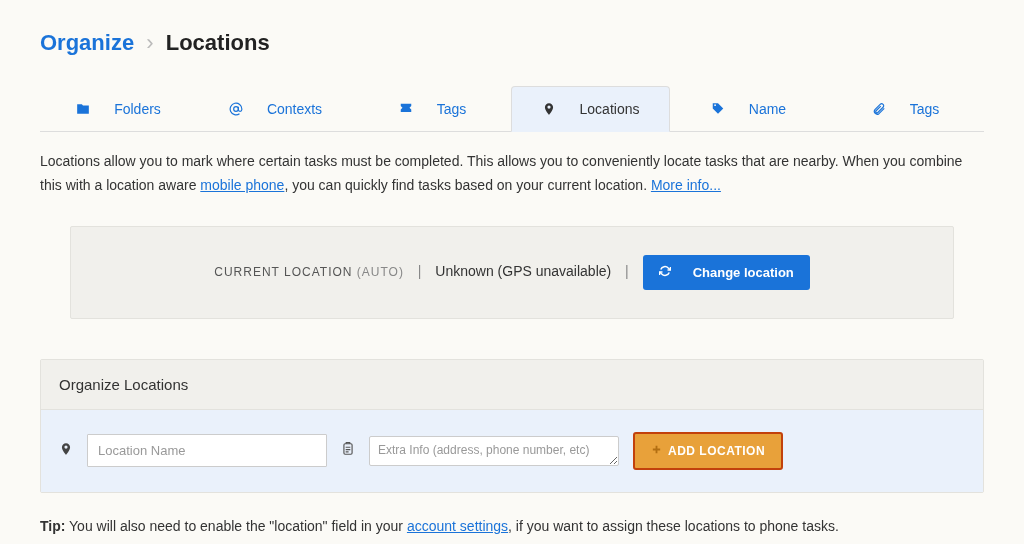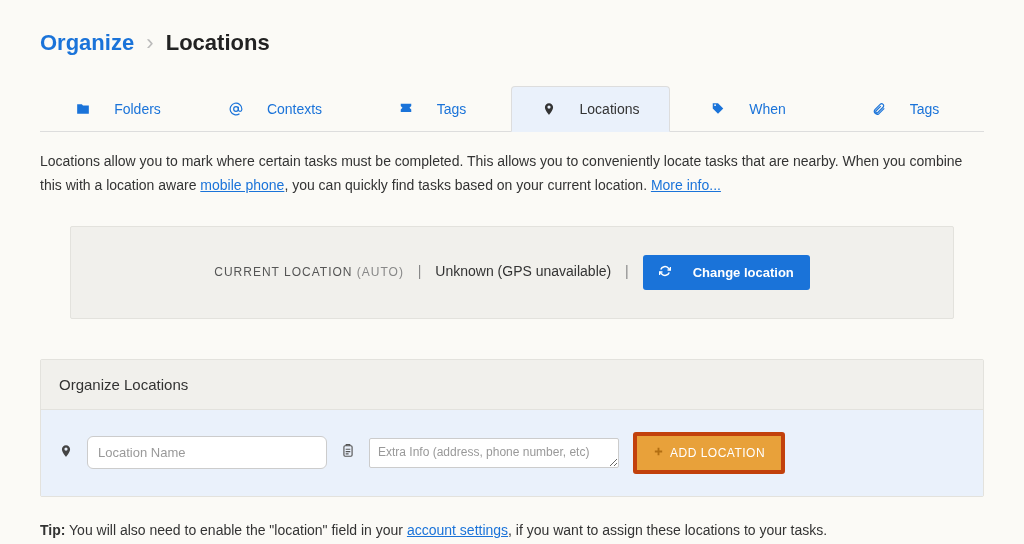--- a/index.html
+++ b/index.html
@@ -119,21 +119,21 @@
     padding: 22px 18px;
     display: flex;
     align-items: center;
     gap: 14px;
   }
   .pin-icon {
     color: #444;
   }
   input[type=text].loc-name {
     border: 1px solid #ccc;
-    border-radius: 6px;
+    border-radius: 1px;
     padding: 8px 10px;
     font-size: 13px;
     width: 240px;
     color: #888;
   }
   .clipboard-icon {
     color: #555;
   }
   textarea.extra {
     border: 1px solid #ccc;
@@ -142,24 +142,24 @@
     font-size: 12px;
     width: 250px;
     height: 30px;
     resize: both;
     color: #888;
     font-family: inherit;
   }
   .btn-add {
     background: #e8a13a;
     color: #fff;
-    border: 4px solid #c2410c;
+    border: 2px solid #c2410c;
     border-radius: 3px;
     padding: 10px 16px;
-    font-weight: 400;
+    font-weight: 700;
     font-size: 12px;
     letter-spacing: 0.5px;
     cursor: pointer;
     display: inline-flex;
     align-items: center;
     gap: 6px;
   }
   .tip {
     margin-top: 22px;
     font-size: 14px;
@@ -217,21 +217,21 @@
           </svg>
       </span>
       <span>Locations</span>
     </div>
     <div class="tab">
       <span class="tab-icon">
         <svg width="14" height="14" viewBox="0 0 24 24" fill="#1a73d9">
             <path d="M21 11l-9-9H3v9l9 9 9-9zM7 7a1.5 1.5 0 1 1 0-3 1.5 1.5 0 0 1 0 3z"></path>
           </svg>
       </span>
-      <span>When</span>
+      <span>Name</span>
     </div>
     <div class="tab">
       <span class="tab-icon">
         <svg width="14" height="14" viewBox="0 0 24 24" fill="none" stroke="#1a73d9" stroke-width="2">
             <path d="M21 11l-9 9a5 5 0 0 1-7-7l9-9a3.5 3.5 0 0 1 5 5l-9 9a2 2 0 0 1-3-3l8-8"></path>
           </svg>
       </span>
       <span>Tags</span>
     </div>
   </div>
@@ -277,16 +277,16 @@
           <svg width="11" height="11" viewBox="0 0 24 24" fill="none" stroke="#b26e12" stroke-width="4">
               <path d="M12 4v16M4 12h16"></path>
             </svg>
         </span>
         <span>ADD LOCATION</span>
       </button>
     </div>
   </div>
 
   <div class="tip">
-    <strong>Tip:</strong><span> You will also need to enable the "location" field in your </span><a href="#">account settings</a><span>, if you want to assign these locations to your tasks.</span>
+    <strong>Tip:</strong><span> You will also need to enable the "location" field in your </span><a href="#">account settings</a><span>, if you want to assign these locations to phone tasks.</span>
   </div>
 
 </div>
 
 </body></html>

